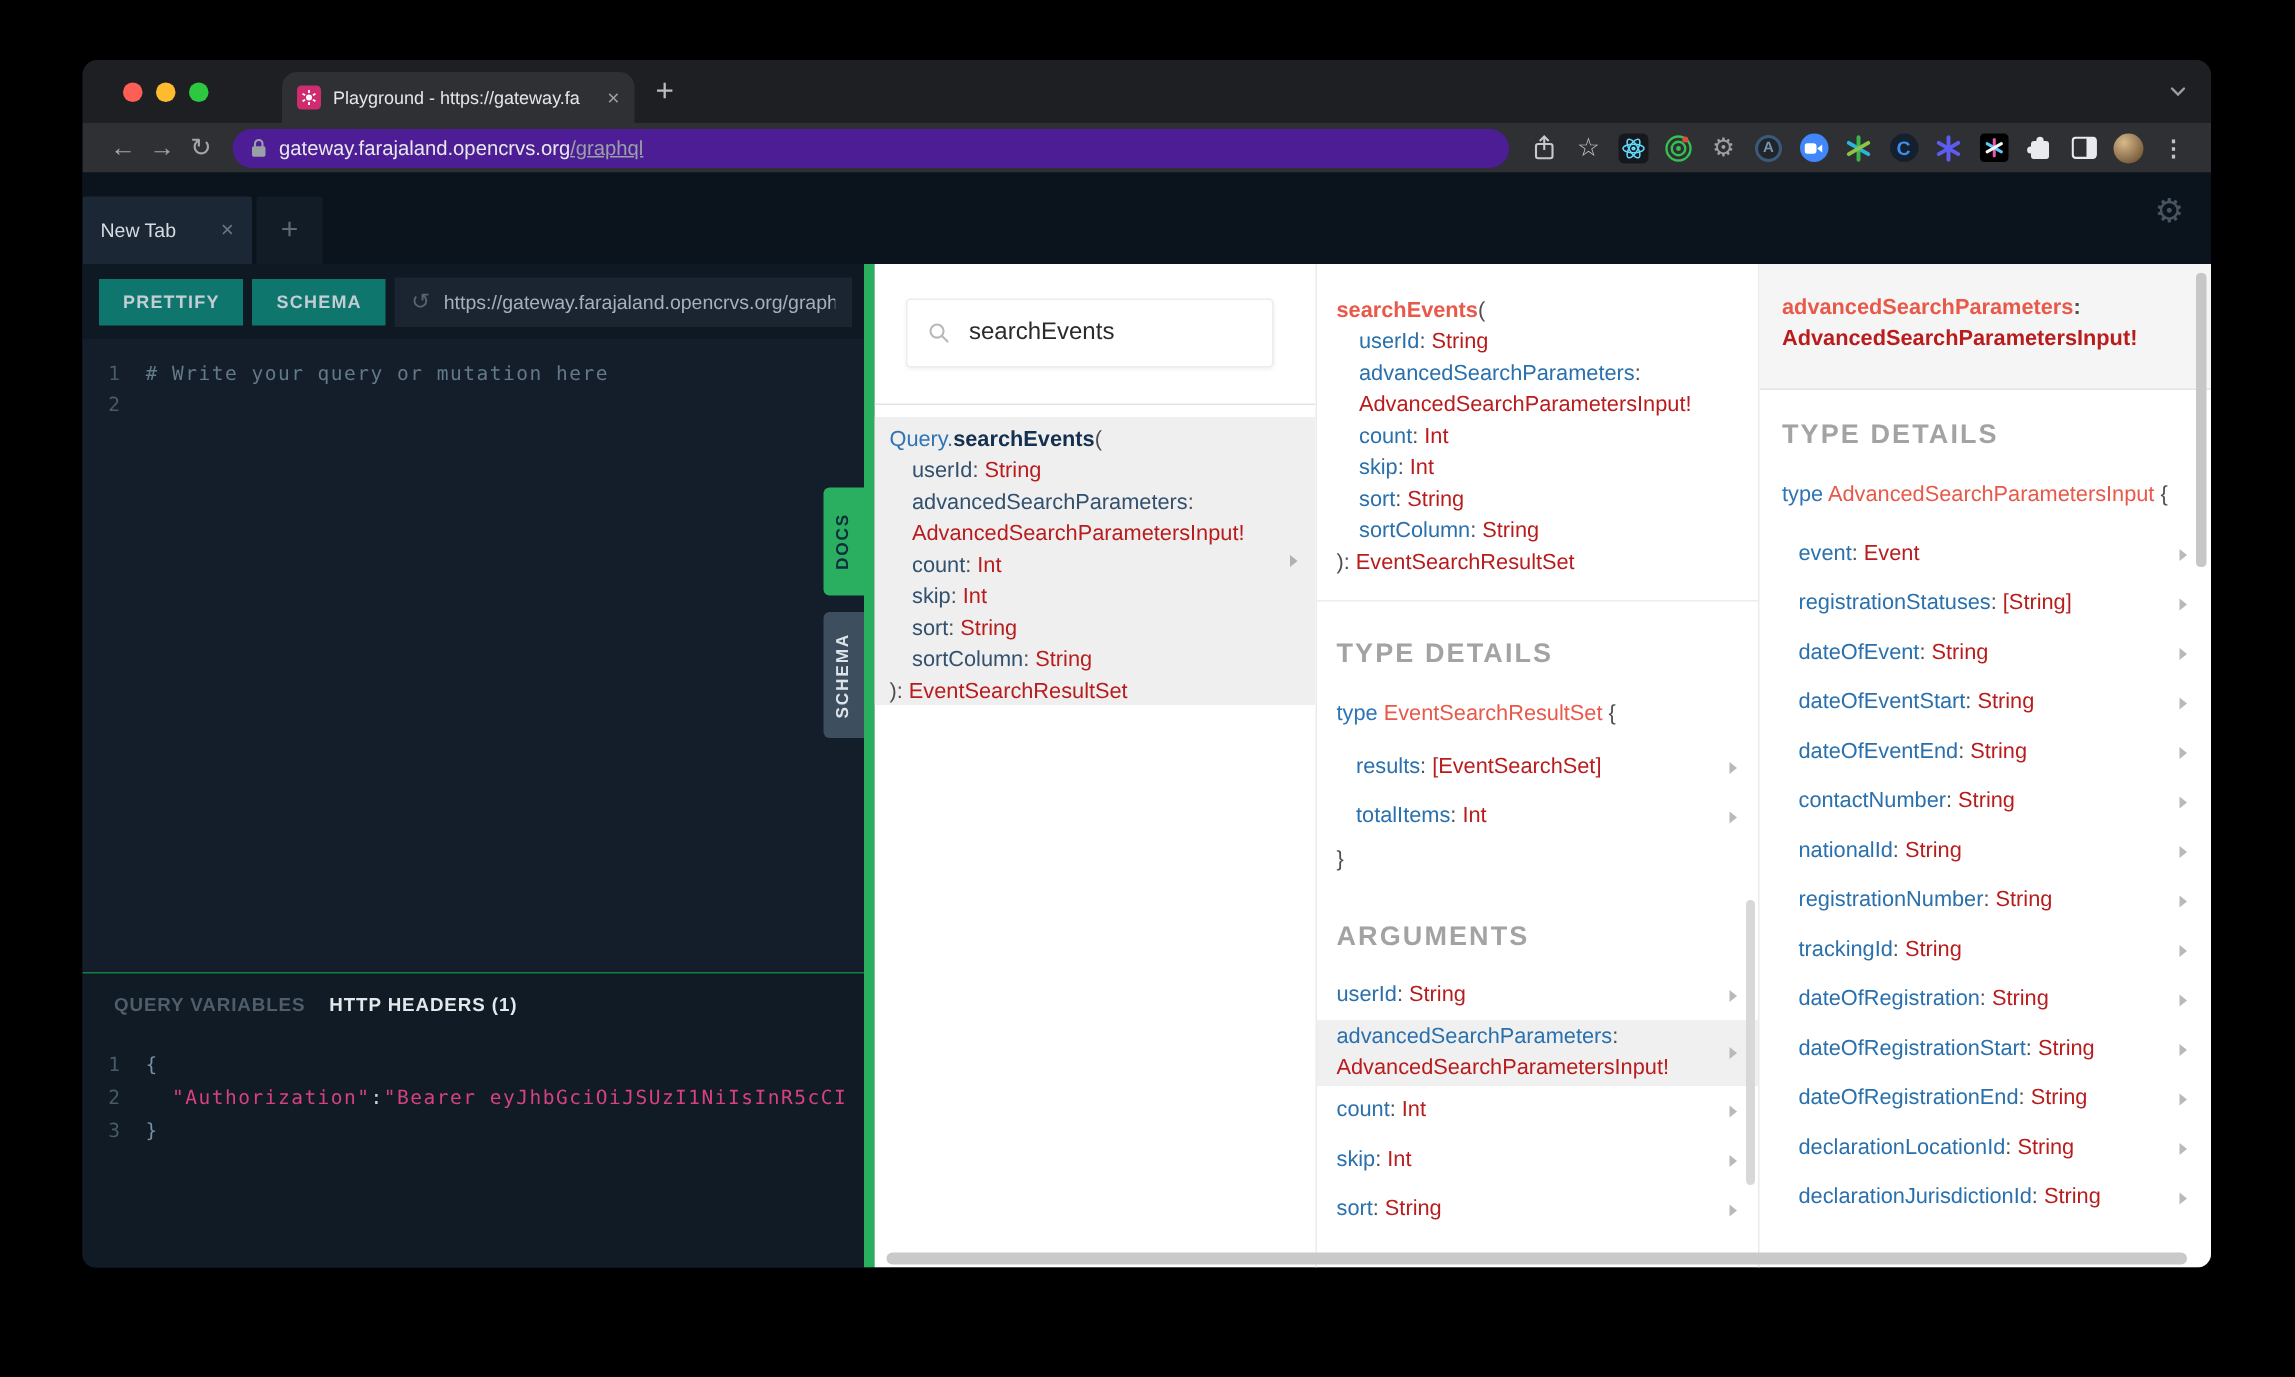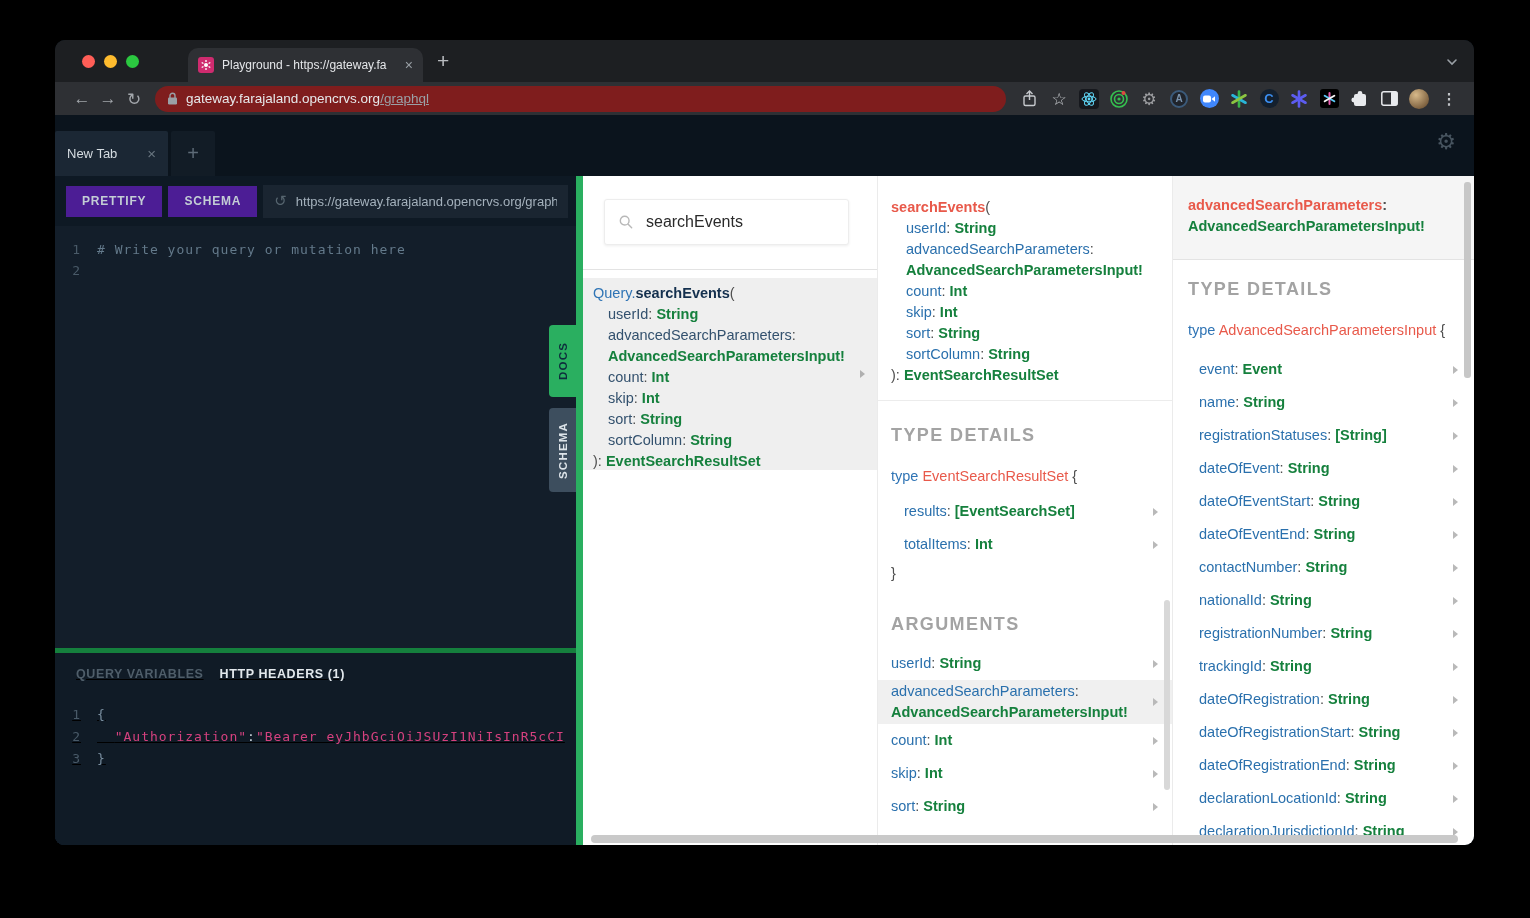--- a/index.html
+++ b/index.html
@@ -14,48 +14,48 @@
   .chrome-tab { margin-left:40px; width:235px; height:34px; align-self:flex-end; background:#2e3034; border-radius:10px 10px 0 0; display:flex; align-items:center; padding:0 10px; }
   .favicon { width:16px; height:16px; border-radius:3px; background:#cf2b6f; flex:none; display:flex; align-items:center; justify-content:center; }
   .tab-title { margin-left:8px; font-size:12px; color:#e4e6e9; white-space:nowrap; overflow:hidden; text-overflow:ellipsis; flex:1; }
   .tab-close { margin-left:6px; color:#9aa0a6; font-size:14px; line-height:1; }
   .newtab-plus { margin-left:14px; color:#b9bcc0; font-size:21px; font-weight:300; }
   .ts-chevron { margin-left:auto; margin-right:16px; }
 
   
   .toolbar { height:33px; background:#2e3034; display:flex; align-items:center; padding:0 10px 0 14px; }
   .nav-ic { width:26px; height:26px; display:flex; align-items:center; justify-content:center; color:#a2a6ab; font-size:17px; }
-  .omnibox { flex:1; height:26px; margin:0 8px; border-radius:13px; background:#7f1d1d; display:flex; align-items:center; padding:0 12px; font-size:13.5px; min-width:0; }
+  .omnibox { flex:1; height:26px; margin:0 8px; border-radius:13px; background:#4c1d95; display:flex; align-items:center; padding:0 12px; font-size:13.5px; min-width:0; }
   .omni-host { color:#e6e8ea; margin-left:8px; white-space:nowrap; }
   .omni-path { color:#9aa0a6; white-space:nowrap;text-decoration:underline; }
   .ext { width:30px; height:28px; display:flex; align-items:center; justify-content:center; flex:none; }
   .circle-ic { border-radius:50%; display:flex; align-items:center; justify-content:center; }
   .avatar { width:20px; height:20px; border-radius:50%; background:radial-gradient(circle at 35% 30%, #d7b98a, #7b5f3e 75%); }
 
   
   .pg { position:relative; height:730px; background:#131e2a; }
   .pg-header { position:absolute; left:0; top:0; right:0; height:61px; background:#0b141d; display:flex; align-items:flex-end; }
   .pg-tab { width:113px; height:45px; background:#1b2734; display:flex; align-items:center; padding:0 12px; border-radius:2px 2px 0 0; }
   .pg-tab-label { font-size:13px; color:#d5dce1; flex:1; }
   .pg-tab-close { color:#68757f; font-size:15px; }
   .pg-plus { width:44px; height:45px; margin-left:3px; background:#121c26; color:#5d6b77; font-size:20px; display:flex; align-items:center; justify-content:center; border-radius:2px 2px 0 0; }
   .pg-gear { position:absolute; right:18px; top:14px; font-family:"DejaVu Sans", sans-serif; font-size:22px; color:#47545f; }
 
   
   .left-pane { position:absolute; left:0; top:61px; width:521px; bottom:0; background:#131e2a; }
   .lp-toolbar { height:50px; background:#0e1924; display:flex; align-items:center; padding:0 8px 0 11px; gap:6px; }
-  .lp-btn { height:31px; padding:0 16px; background:#4c1d95; border:none; color:#c3cdd5; font-family:"Liberation Sans",sans-serif; font-size:12px; font-weight:bold; letter-spacing:.8px; }
+  .lp-btn { height:31px; padding:0 16px; background:#0f766e; border:none; color:#c3cdd5; font-family:"Liberation Sans",sans-serif; font-size:12px; font-weight:bold; letter-spacing:.8px; }
   .endpoint { flex:1; height:33px; background:#1a2531; display:flex; align-items:center; padding:0 11px; gap:9px; min-width:0; }
   .endpoint input { flex:1; background:transparent; border:none; color:#a4b1bc; font-family:"Liberation Sans",sans-serif; font-size:13px; min-width:0; outline:none; }
   .hist-ic { color:#56656f; font-size:15px; font-family:"DejaVu Sans",sans-serif; }
   .editor { position:absolute; left:0; top:50px; right:0; bottom:197px; background:#131e2a; padding-top:13px; }
   .code-line { display:flex; line-height:21px; font-family:"DejaVu Sans Mono", monospace; font-size:13px; letter-spacing:1px; }
   .code-line .ln { width:26px; text-align:right; color:#495a68; flex:none; }
   .code-line .lc { margin-left:16px; white-space:pre; overflow:hidden; }
-  .vars { position:absolute; left:0; bottom:0; right:0; height:197px; background:#101b26; border-top:5px solid #15803d; padding-top:14px;text-decoration:underline; }
+  .vars { position:absolute; left:0; bottom:0; right:0; height:197px; background:#101b26; border-top:1px solid #15803d; padding-top:14px; }
   .vars-labels { display:flex; gap:16px; padding-left:21px; font-size:12.5px; font-weight:bold; letter-spacing:.6px; }
   .lbl-muted { color:#4f5e6a; } .lbl-active { color:#e2e8ec; }
   .vars .code-line { line-height:22px; }
   .vars .code-lines { margin-top:23px; }
   .t-comment { color:#63798a; } .t-brace { color:#7a8fa0; } .t-string { color:#d6417f; } .t-plain { color:#c9d3da; }
 
   
   .divider { position:absolute; left:521px; width:7px; top:61px; bottom:0; background:#2aaf60; }
   .side-tab { position:absolute; left:494px; width:27px; writing-mode:vertical-rl; transform:rotate(180deg); display:flex; align-items:center; justify-content:center; font-size:11.5px; font-weight:bold; letter-spacing:1.2px; }
   .tab-docs { top:210px; height:72px; background:#2aaf60; color:#0e2d3d; border-radius:0 4px 4px 0; }
@@ -67,21 +67,21 @@
   .col1 { left:0; width:294px; }
   .col2 { left:294px; width:295px; border-left:1px solid #ebebeb; }
   .col3 { left:589px; right:0; border-left:1px solid #ebebeb; }
   .search-area { height:94px; border-bottom:1px solid #e3e3e3; position:relative; }
   .search-box { position:absolute; left:21px; top:23px; width:245px; height:46px; background:#fff; border:1px solid #ededed; border-radius:3px; box-shadow:0 1px 3px rgba(0,0,0,.07); display:flex; align-items:center; padding:0 14px; gap:13px; }
   .search-box input { border:none; outline:none; font-family:"Liberation Sans",sans-serif; font-size:16px; color:#2a2a2a; width:100%; }
   .result-block { margin-top:8px; height:192px; background:#efefef; padding:5px 10px; position:relative; }
   .sig-line { line-height:21px; white-space:nowrap; }
   .sig-line.indent { padding-left:15px; }
   .t-kw { color:#2f74b5; } .t-fn1 { color:#14304e; font-weight:600; } .t-fn2 { color:#e8594a; }
-  .t-f1 { color:#33516e; } .t-f2 { color:#2a70ad; } .t-ty { color:#15803d;font-weight:bold; } .t-p { color:#4f4f4f; }
+  .t-f1 { color:#33516e; } .t-f2 { color:#2a70ad; } .t-ty { color:#b91c1c; } .t-p { color:#4f4f4f; }
   .sig-block { padding:21px 13px 14px 13px; border-bottom:1px solid #ececec; }
   .sig-block .t-fn2 { font-weight:600; }
   .section-label { font-size:18px; font-weight:600; letter-spacing:1.4px; color:#a3a3a3; }
   .col2 .section-label { margin:24px 0 0 13px; }
   .type-decl { margin:20px 0 6px 13px; line-height:21px; white-space:nowrap; }
   .close-brace { margin:6px 0 0 13px; line-height:21px; }
   .doc-rows { margin-top:8px; }
   .doc-row { position:relative; height:33px; display:flex; align-items:center; padding-left:13px; }
   .doc-row.indent26 { padding-left:26px; }
   .doc-row.selected { background:#f0f0f0; height:44px; }
@@ -380,24 +380,20 @@
           <div class="section-label">TYPE DETAILS</div>
           <div class="type-decl">
               <div class="sig-line"><span class="t-kw">type </span><span class="t-fn2">AdvancedSearchParametersInput</span><span class="t-p"> {</span></div>
             </div>
           <div class="doc-rows">
               <div class="doc-row ">
                 <div class="row-text"><span class="t-f2">event</span><span class="t-p">: </span><span class="t-ty">Event</span></div>
                 <i class="arrow"></i>
               </div>
               <div class="doc-row ">
-                <div class="row-text"><span class="t-f2">name</span><span class="t-p">: </span><span class="t-ty">String</span></div>
-                <i class="arrow"></i>
-              </div>
-              <div class="doc-row ">
                 <div class="row-text"><span class="t-f2">registrationStatuses</span><span class="t-p">: </span><span class="t-ty">[String]</span></div>
                 <i class="arrow"></i>
               </div>
               <div class="doc-row ">
                 <div class="row-text"><span class="t-f2">dateOfEvent</span><span class="t-p">: </span><span class="t-ty">String</span></div>
                 <i class="arrow"></i>
               </div>
               <div class="doc-row ">
                 <div class="row-text"><span class="t-f2">dateOfEventStart</span><span class="t-p">: </span><span class="t-ty">String</span></div>
                 <i class="arrow"></i>

